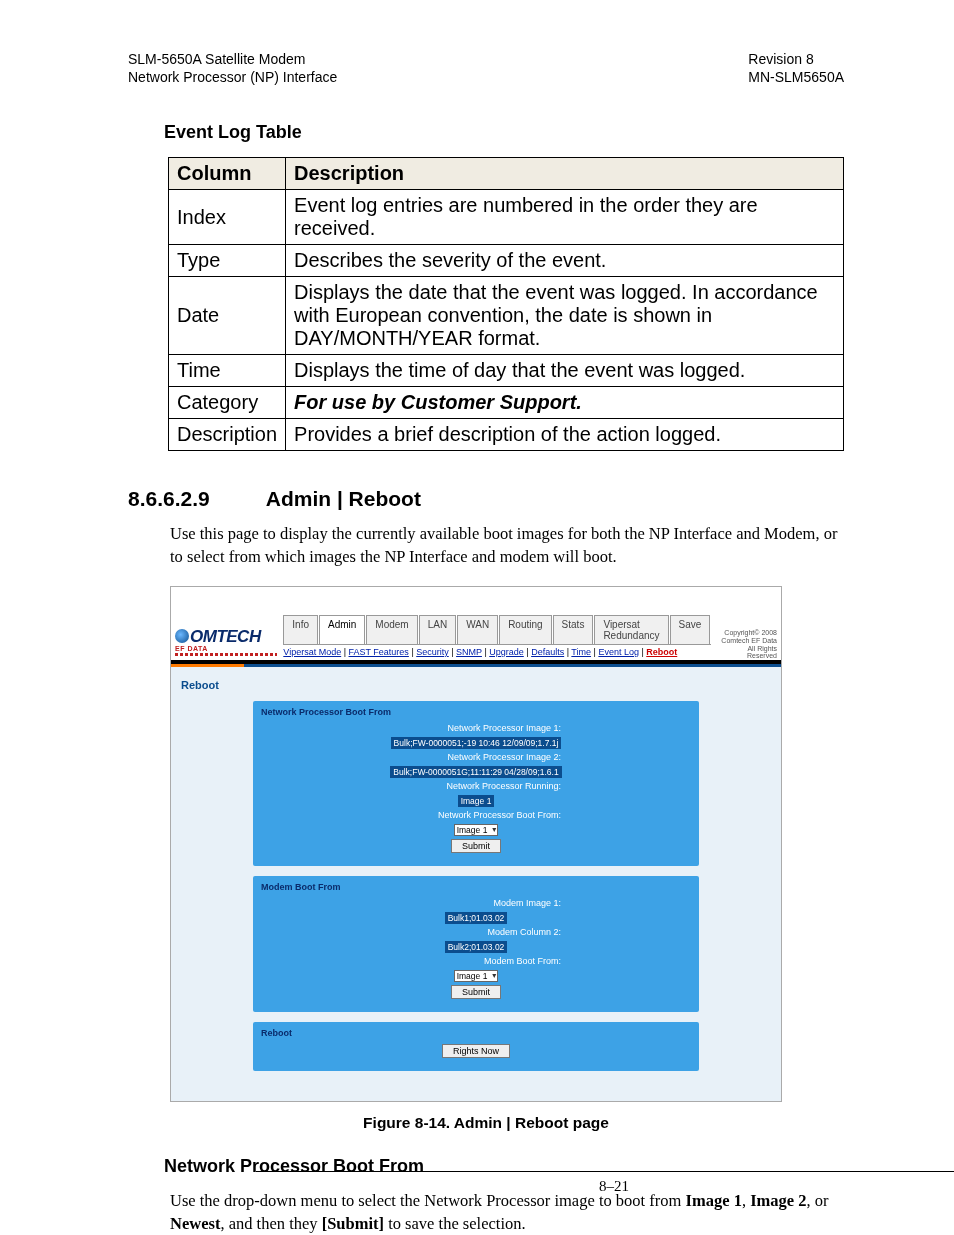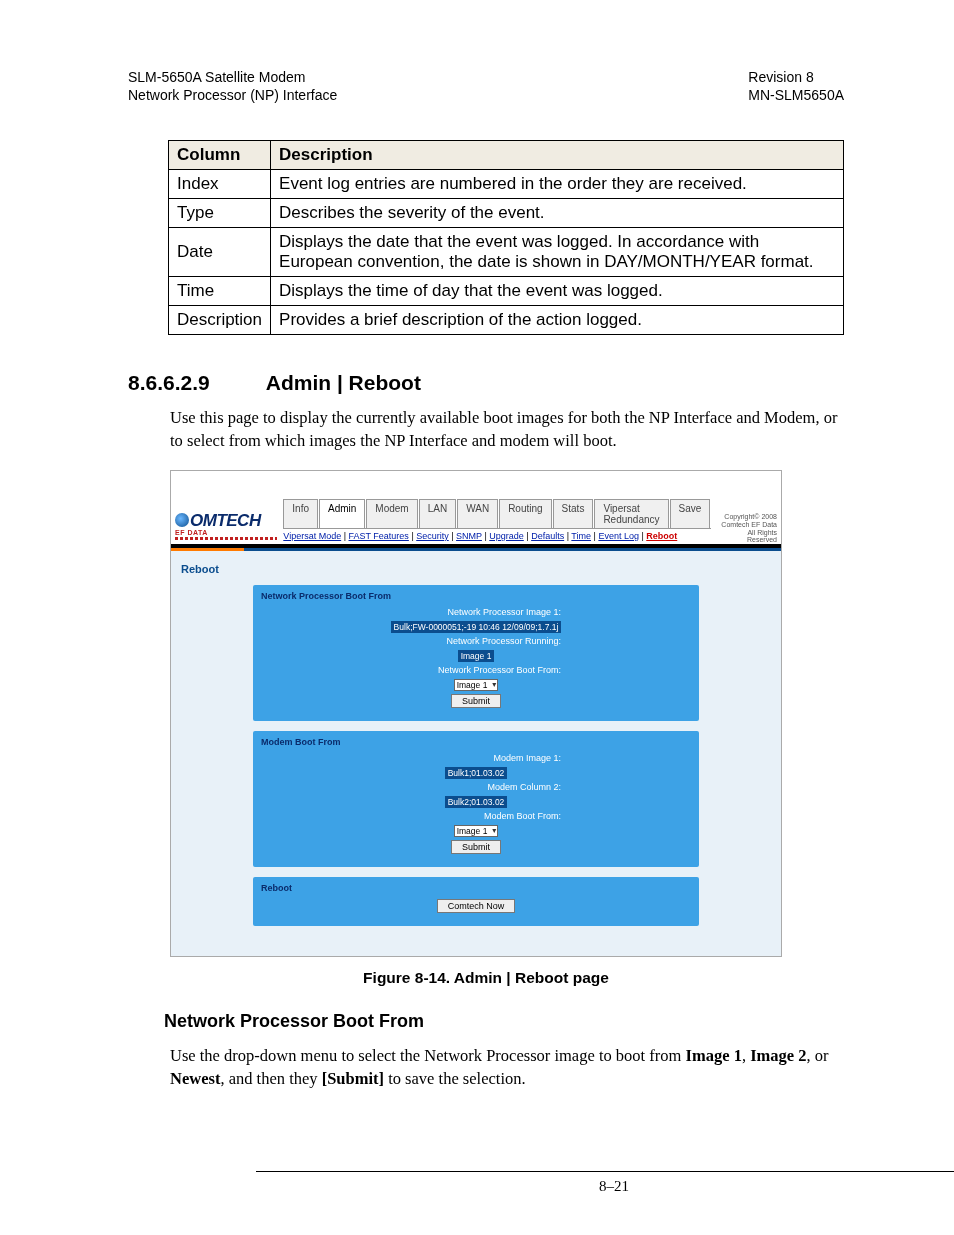--- a/index.html
+++ b/index.html
@@ -6,21 +6,21 @@
     margin: 0;
     background: #fff;
     font-family: "Times New Roman", Times, serif;
     color: #000;
   }
   .page {
     width: 954px;
     height: 1235px;
     position: relative;
     box-sizing: border-box;
-    padding: 68px 110px 50px 128px;
+    padding: 50px 110px 50px 128px;
   }
   .header-row {
     display: flex;
     justify-content: space-between;
     font-family: Arial, Helvetica, sans-serif;
     font-size: 14px;
     margin-bottom: 36px;
   }
   .hdr-left, .hdr-right { line-height: 1.3; }
   .hdr-right { text-align: left; }
@@ -28,21 +28,21 @@
     font-family: Arial, Helvetica, sans-serif;
     font-weight: bold;
     font-size: 18px;
     margin: 0 36px 14px 36px;
   }
   .event-table {
     width: calc(100% - 40px);
     margin: 13px 0 0 40px;
     border-collapse: collapse;
     font-family: Arial, Helvetica, sans-serif;
-    font-size: 17px;
+    font-size: 20px;
   }
   .event-table th, .event-table td {
     border: 1px solid #000;
     padding: 4px 8px;
     text-align: left;
     vertical-align: middle;
   }
   .event-table thead th {
     background: #f0ece2;
     font-weight: bold;
@@ -274,20 +274,21 @@
     <div class="hdr-left">
       <div>SLM-5650A Satellite Modem</div>
       <div>Network Processor (NP) Interface</div>
     </div>
     <div class="hdr-right">
       <div>Revision 8</div>
       <div>MN-SLM5650A</div>
     </div>
   </div>
 
+  <div class="section-h3">Event Log Table</div>
 
   <table class="event-table">
     <thead>
       <tr>
         <th>Column</th>
         <th>Description</th>
       </tr>
     </thead>
     <tbody>
       <tr>
@@ -298,20 +299,24 @@
         <td>Type</td>
         <td>Describes the severity of the event.</td>
       </tr>
       <tr>
         <td>Date</td>
         <td>Displays the date that the event was logged. In accordance with European convention, the date is shown in DAY/MONTH/YEAR format.</td>
       </tr>
       <tr>
         <td>Time</td>
         <td>Displays the time of day that the event was logged.</td>
+      </tr>
+      <tr>
+        <td>Category</td>
+        <td class="ital">For use by Customer Support.</td>
       </tr>
       <tr>
         <td>Description</td>
         <td>Provides a brief description of the action logged.</td>
       </tr>
     </tbody>
   </table>
 
   <div class="num-heading">
     <span>8.6.6.2.9</span>
@@ -361,20 +366,24 @@
     <div class="ss-content">
       <div class="ss-title">Reboot</div>
 
       <div class="panel">
         <div class="legend">Network Processor Boot From</div>
         <div class="row">
           <span class="lbl">Network Processor Image 1:</span>
           <span class="val">Bulk;FW-0000051;-19 10:46 12/09/09;1.7.1j</span>
         </div>
         <div class="row">
+          <span class="lbl">Network Processor Image 2:</span>
+          <span class="val">Bulk;FW-0000051G;11:11:29 04/28/09;1.6.1</span>
+        </div>
+        <div class="row">
           <span class="lbl">Network Processor Running:</span>
           <span class="val">Image 1</span>
         </div>
         <div class="row">
           <span class="lbl">Network Processor Boot From:</span>
           <span class="sel-box">Image 1</span>
         </div>
         <div class="row">
           <span class="btn">Submit</span>
         </div>
@@ -395,21 +404,21 @@
           <span class="sel-box">Image 1</span>
         </div>
         <div class="row">
           <span class="btn">Submit</span>
         </div>
       </div>
 
       <div class="panel">
         <div class="legend">Reboot</div>
         <div class="row">
-          <span class="btn">Comtech Now</span>
+          <span class="btn">Rights Now</span>
         </div>
       </div>
     </div>
   </div>
 
   <div class="figure-caption">Figure 8-14. Admin | Reboot page</div>
 
 
   <div class="sub-h">Network Processor Boot From</div>
 

